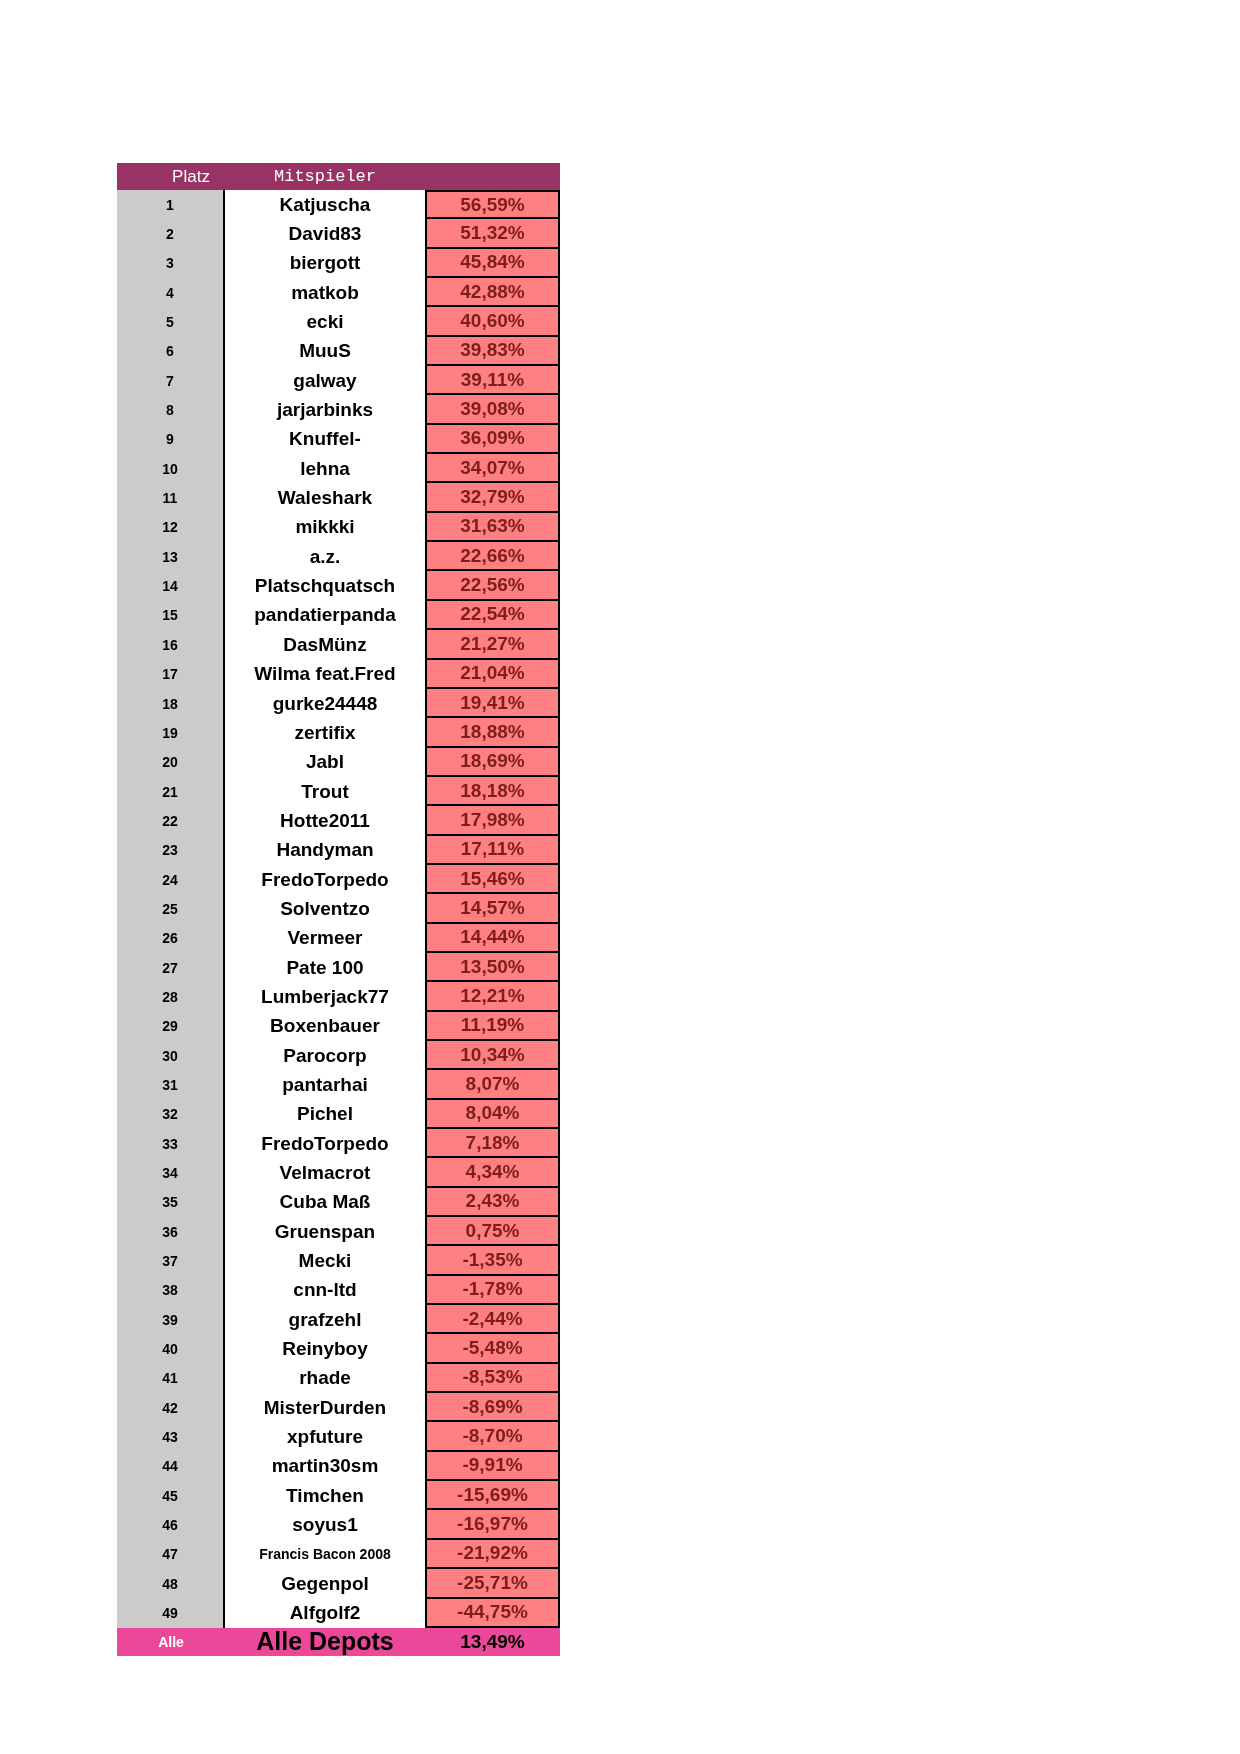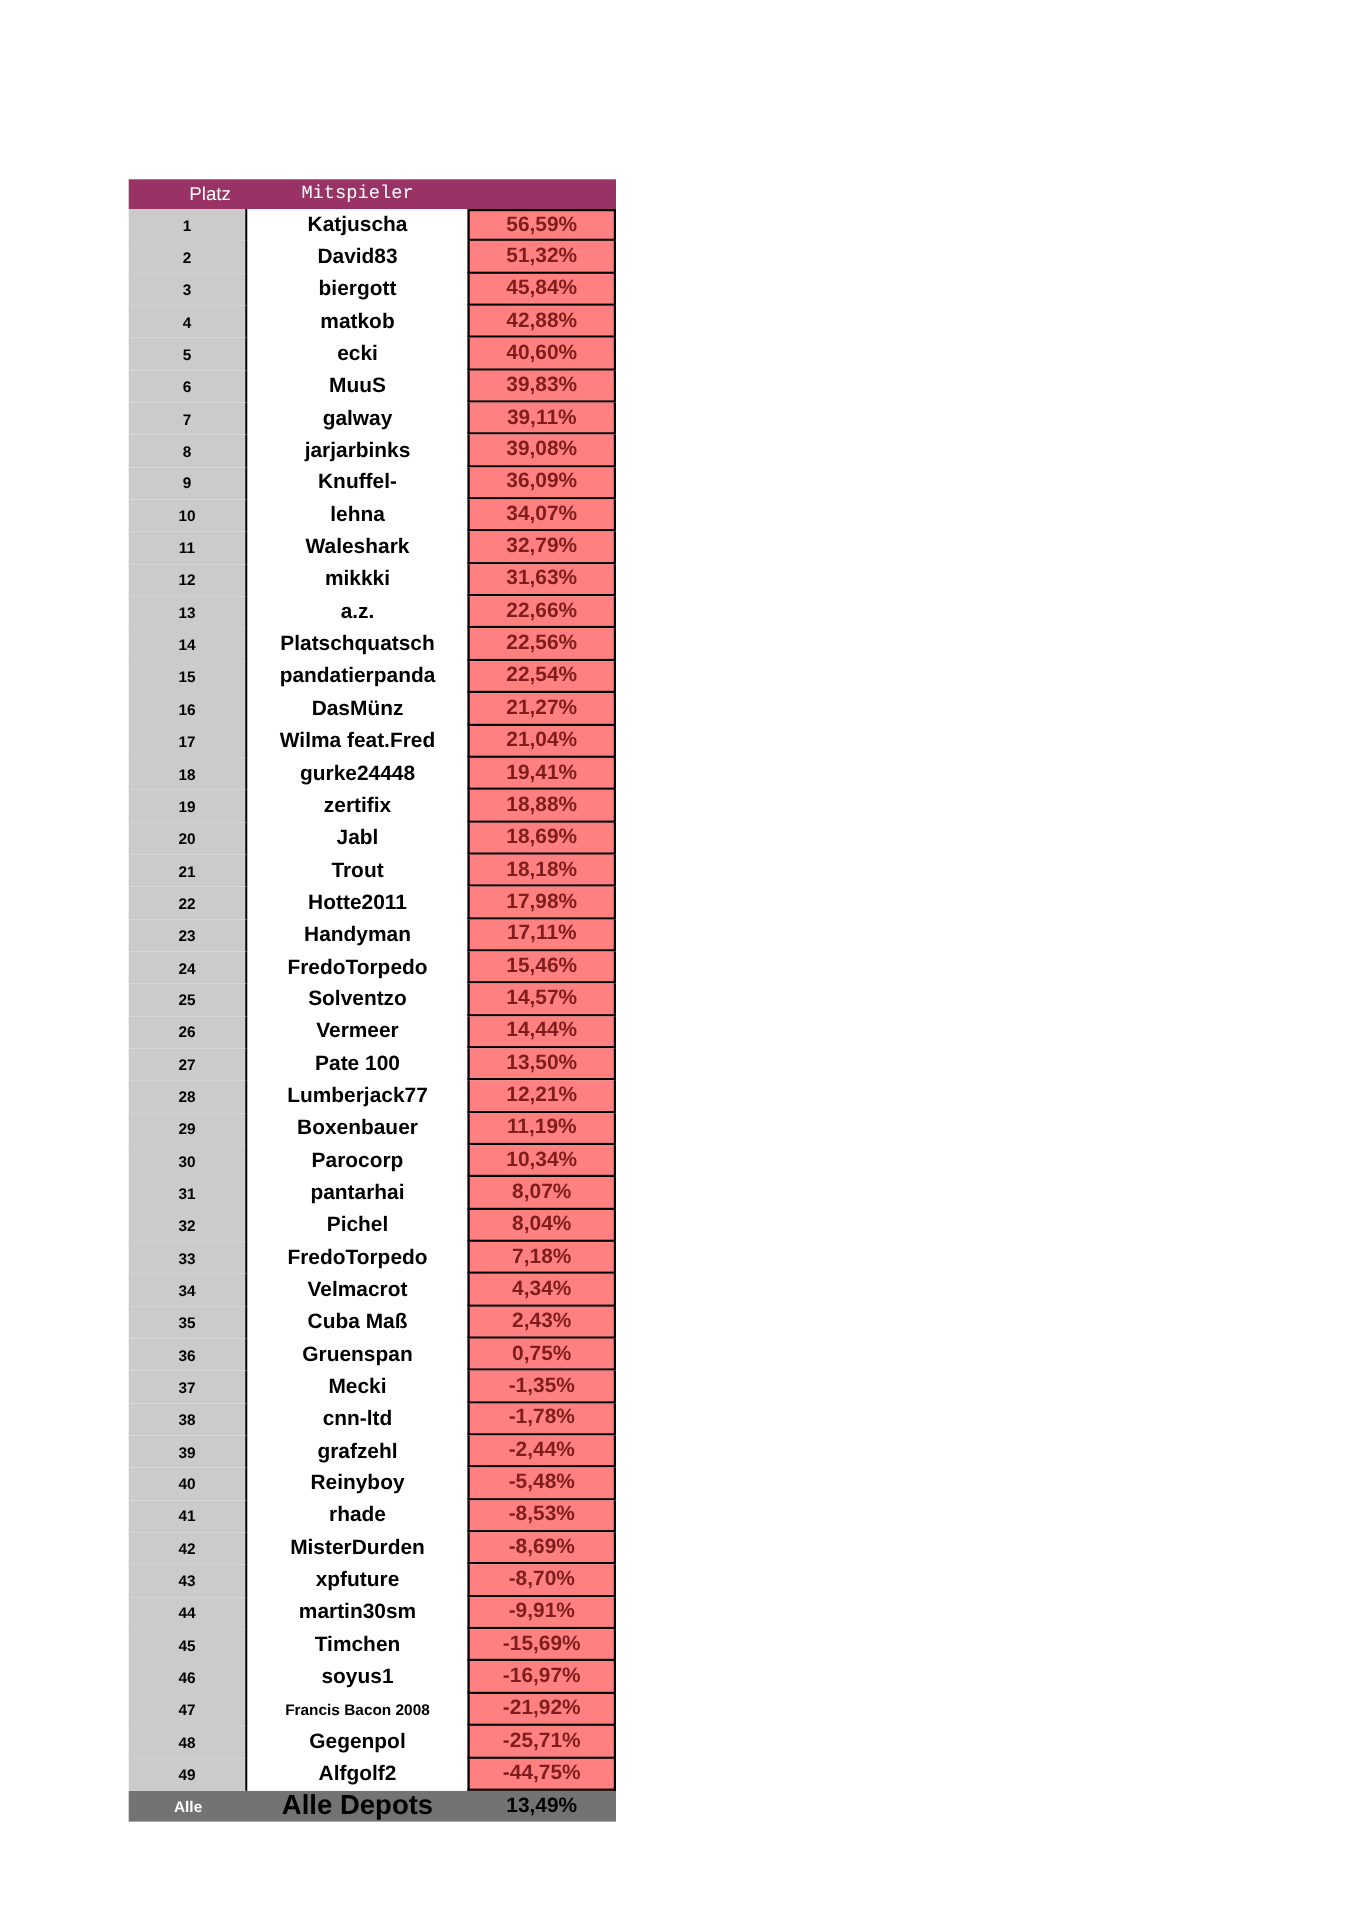--- a/index.html
+++ b/index.html
@@ -64,21 +64,21 @@
     border-top: none;
     color: #7f1d1d;
     font-size: 19px;
     font-weight: bold;
   }
   .data-row:first-child .cell.perf { border-top: 2px solid #000000; }
 
   .footer-row {
     display: flex;
     height: 28px;
-    background: #737373;
+    background: #ec4899;
     font-weight: bold;
   }
   .fcell {
     display: flex;
     align-items: center;
     justify-content: center;
   }
   .fcell.f-platz { width: 108px; color: #ffffff; font-size: 14px; }
   .fcell.f-name  { width: 200px; color: #000000; font-size: 25px; }
   .fcell.f-perf  { width: 135px; color: #000000; font-size: 19px; }

